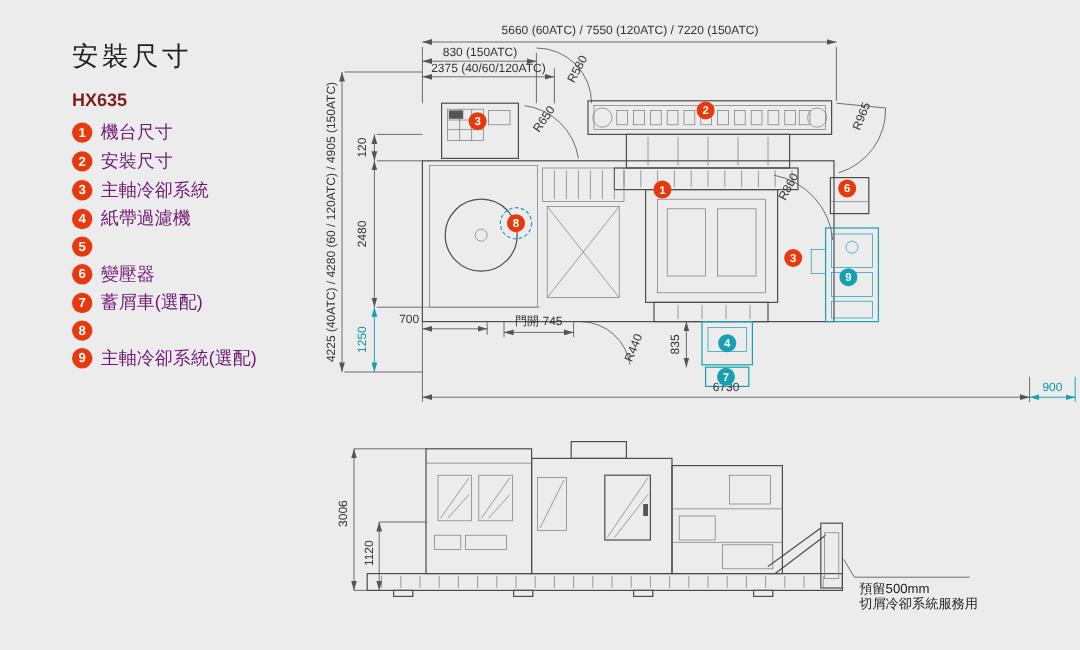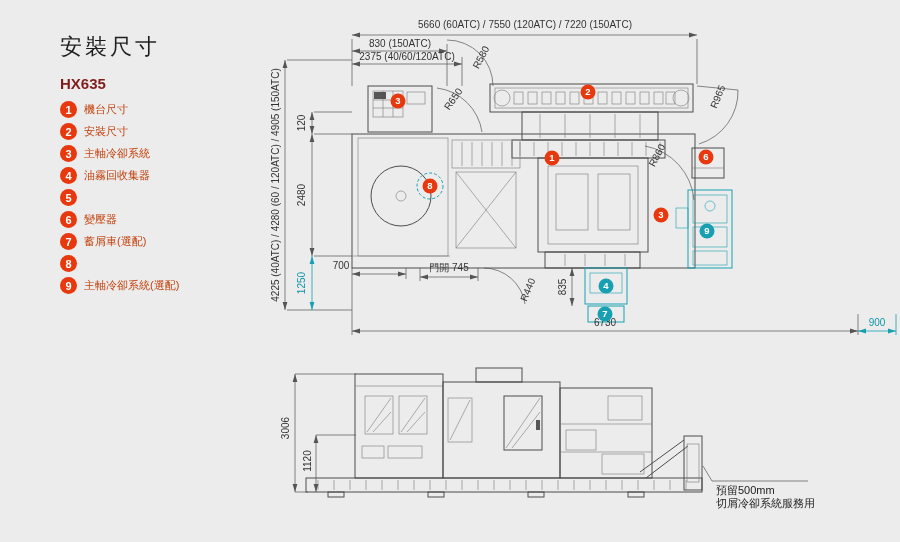--- a/index.html
+++ b/index.html
@@ -8,21 +8,21 @@
   .screen { position:relative; width:900px; height:542px; background:#ececec; overflow:hidden; }
 
   .left-panel { position:absolute; left:60px; top:16px; width:210px;margin-top:16px; }
   .title { font-size:22px; letter-spacing:3px; color:#1e1e1e; font-weight:500; }
   .model { margin-top:13px; font-size:15px; font-weight:bold; color:#7f1d1d; }
   .legend { margin-top:9px; }
   .legend-row { display:flex; align-items:center; margin-bottom:5px; }
   .lnum { width:17px; height:17px; border-radius:50%; background:#e8380d; color:#fff;
           font-size:11px; font-weight:bold; display:flex; align-items:center;
           justify-content:center; flex:0 0 17px; }
-  .llabel { margin-left:7px; font-size:11px; color:#c2410c; white-space:nowrap; }
+  .llabel { margin-left:7px; font-size:15px; color:#701a75; white-space:nowrap; }
 
   svg.drawing { position:absolute; left:0; top:0; }
   .ol   { fill:none; stroke:#4d4d4d; stroke-width:1; }
   .ol2  { fill:none; stroke:#7a7a7a; stroke-width:0.6; }
   .dim  { fill:none; stroke:#555; stroke-width:0.7; }
   .dimT { fill:none; stroke:#18a0b2; stroke-width:0.8; }
   .teal { fill:none; stroke:#18a0b2; stroke-width:1; }
   text.d  { font-size:10px; fill:#333; }
   text.dt { font-size:10px; fill:#0e96a8; }
   text.note { font-size:11px; fill:#222; }
@@ -44,21 +44,21 @@
       <div class="legend-row">
         <span class="lnum">2</span>
         <span class="llabel">安裝尺寸</span>
       </div>
       <div class="legend-row">
         <span class="lnum">3</span>
         <span class="llabel">主軸冷卻系統</span>
       </div>
       <div class="legend-row">
         <span class="lnum">4</span>
-        <span class="llabel">油霧回收集器</span>
+        <span class="llabel">紙帶過濾機</span>
       </div>
       <div class="legend-row">
         <span class="lnum">5</span>
       </div>
       <div class="legend-row">
         <span class="lnum">6</span>
         <span class="llabel">變壓器</span>
       </div>
       <div class="legend-row">
         <span class="lnum">7</span>

